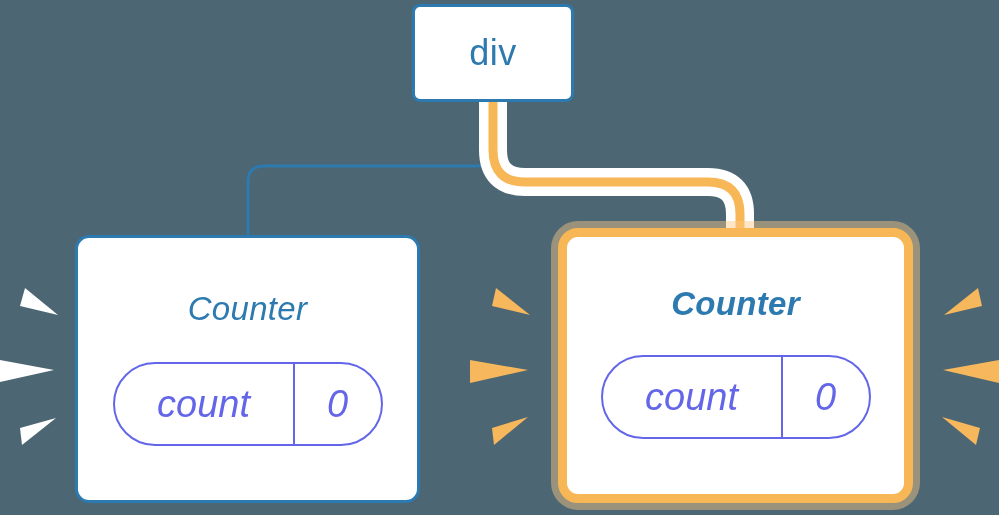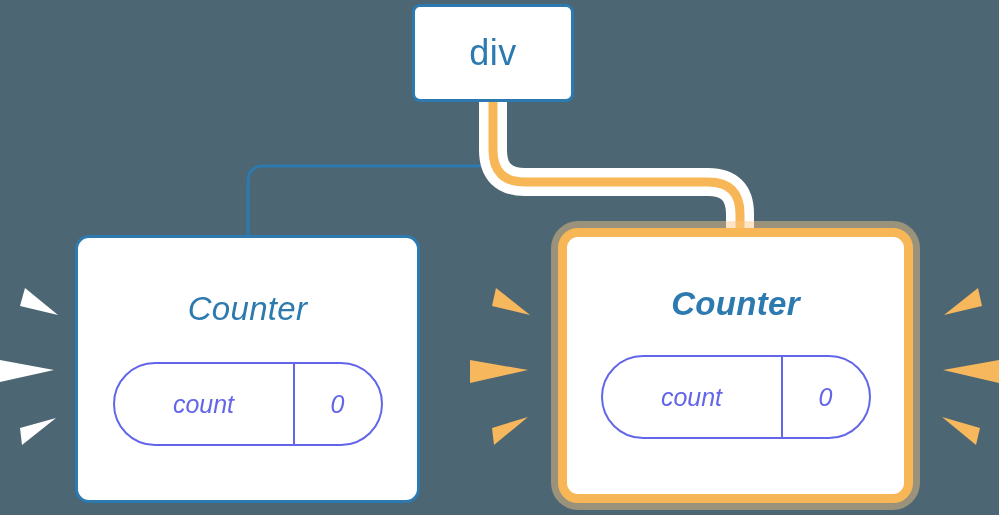--- a/index.html
+++ b/index.html
@@ -104,21 +104,21 @@
     overflow: hidden;
   }
   .node-counter-right .pill {
     margin-top: 32px;
   }
   .pill-key,
   .pill-val {
     display: flex;
     align-items: center;
     justify-content: center;
-    font-size: 25px;
+    font-size: 38px;
     color: #6366e8;
     box-sizing: border-box;
   }
   .pill-key {
     flex: 0 0 178px;
   }
   .pill-val {
     flex: 1 1 auto;
     border-left: 2px solid #6366e8;
   }

